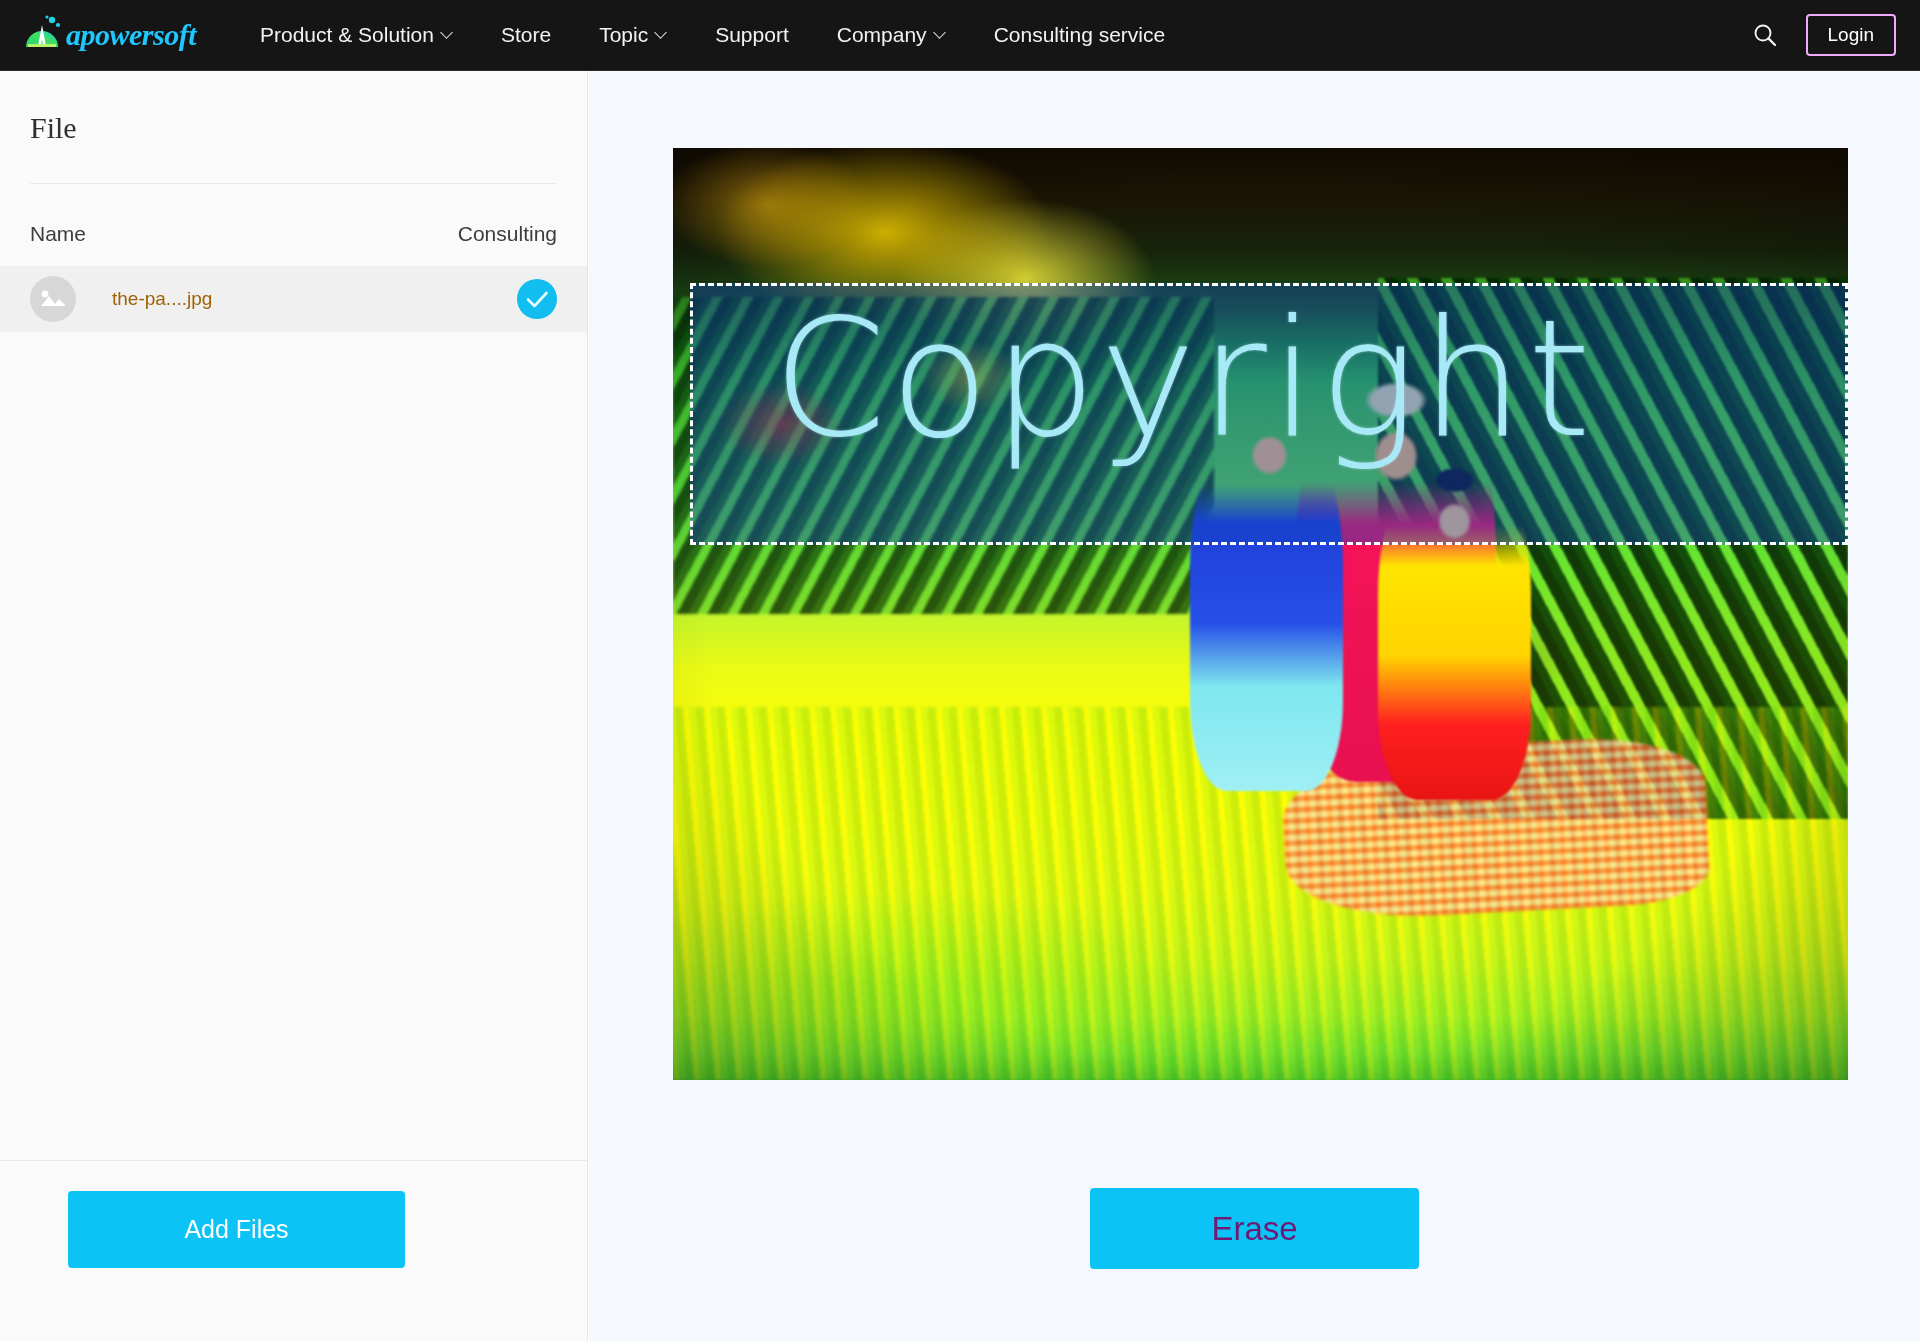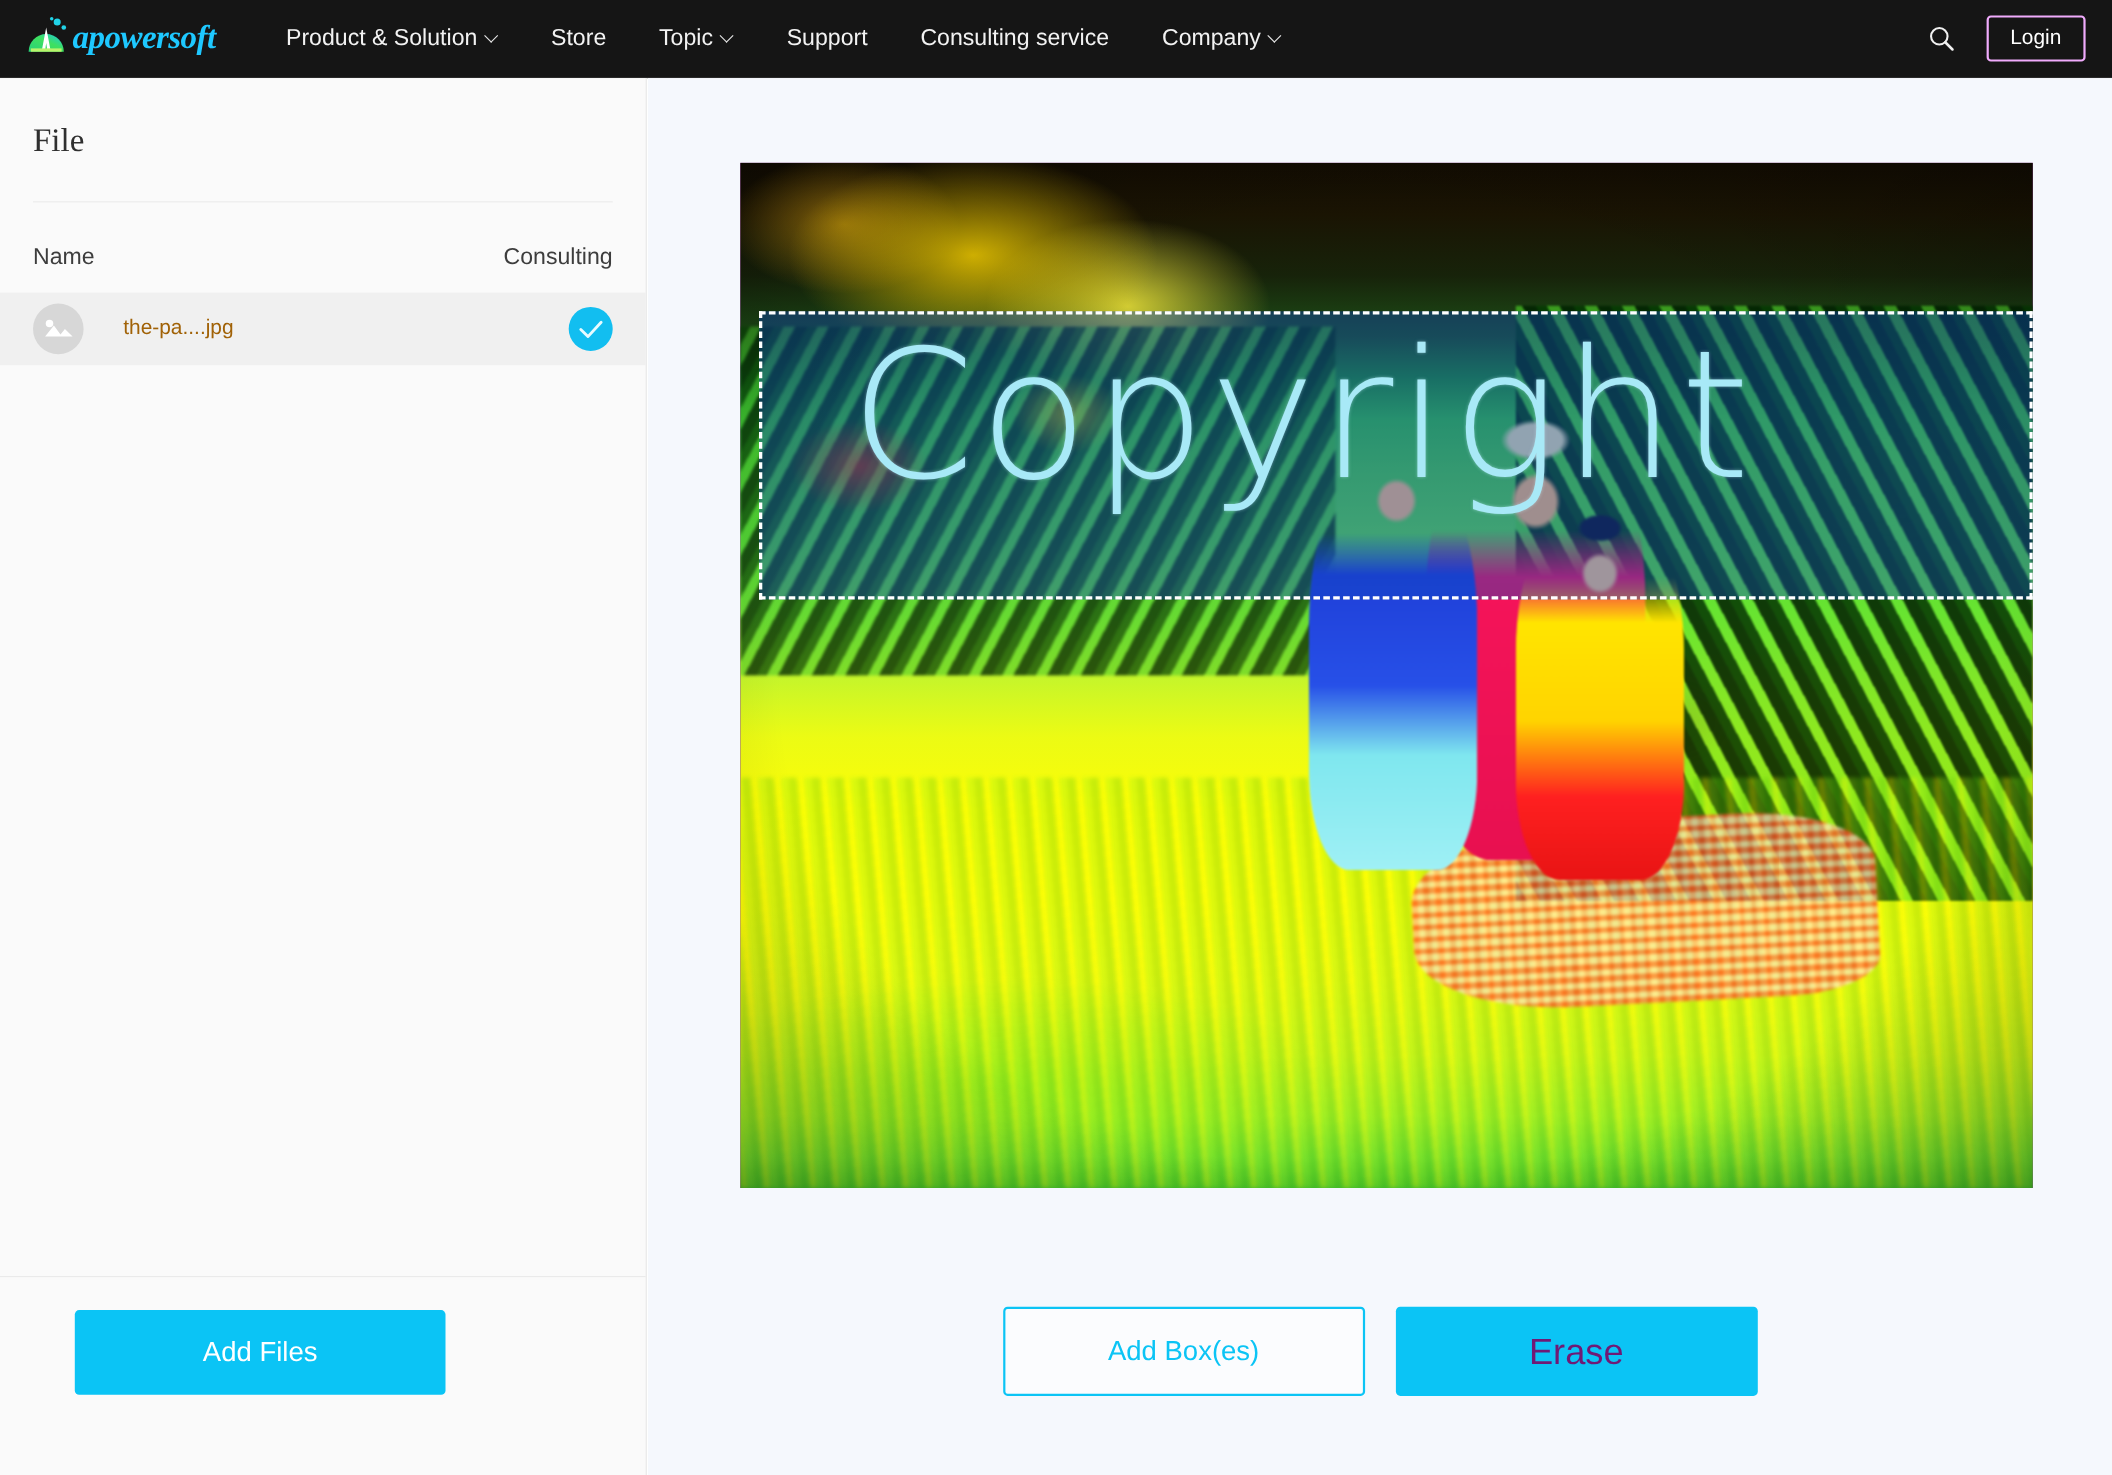--- a/index.html
+++ b/index.html
@@ -270,25 +270,25 @@
         <span>Store</span>
       </div>
       <div class="nav-item">
         <span>Topic</span>
         <span class="caret"></span>
       </div>
       <div class="nav-item">
         <span>Support</span>
       </div>
       <div class="nav-item">
-        <span>Consulting service</span>
-      </div>
-      <div class="nav-item">
         <span>Company</span>
         <span class="caret"></span>
+      </div>
+      <div class="nav-item">
+        <span>Consulting service</span>
       </div>
     </div>
 
     <div class="nav-right">
       <span class="search-btn">
         <svg viewBox="0 0 30 30" width="30" height="30">
           <circle cx="13" cy="13" r="7.5" fill="none" stroke="#f0f0f0" stroke-width="1.9"></circle>
           <line x1="18.4" y1="18.4" x2="25" y2="25" stroke="#f0f0f0" stroke-width="2.3" stroke-linecap="round"></line>
         </svg>
       </span>
@@ -339,18 +339,17 @@
       <div class="ph-mother"></div>
       <div class="ph-child1"></div>
       <div class="ph-child2"></div>
       <div class="ph-vignette"></div>
 
       <div class="sel-box"></div>
       <div class="watermark">Copyright</div>
     </div>
 
     <div class="action-row">
-      <button class="btn-outline">Add Box(es)</button>
       <button class="btn-solid">Erase</button>
     </div>
   </div>
 
 </div>
 
 </body></html>

